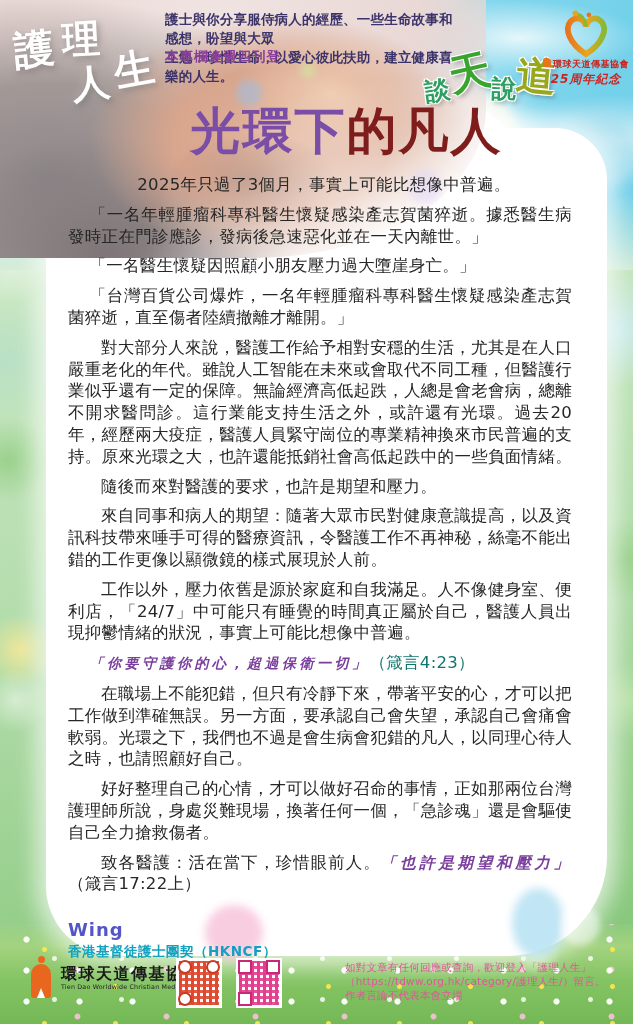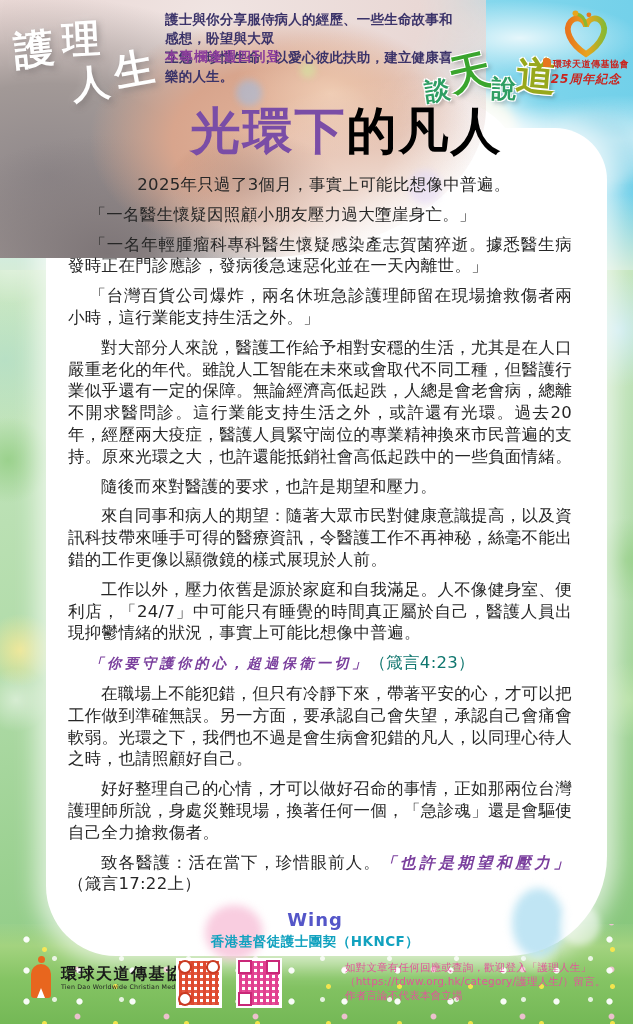--- a/index.html
+++ b/index.html
@@ -83,33 +83,33 @@
   
   .anniv{position:absolute;left:540px;top:10px;width:92px;z-index:6;text-align:center;}
   .anniv svg{display:block;margin:0 auto;}
   .anniv-org{font-size:9px;font-weight:bold;color:#c9251f;white-space:nowrap;letter-spacing:.5px;}
   .anniv-label{font-size:12px;font-weight:bold;font-style:italic;color:#c9251f;letter-spacing:1px;}
   .anniv-mark{display:inline-block;width:8px;height:9px;background:#e8751e;border-radius:2px 4px 1px 1px;margin-right:2px;}
   
   .main-title{position:absolute;left:0;top:98px;width:693px;text-align:center;z-index:6;
       font-size:50px;font-weight:bold;letter-spacing:2px;white-space:nowrap;}
   .t-purple{color:#7a4da6;}
-  .t-teal{color:#000000;text-align:center;}
+  .t-teal{color:#7f1d1d;text-align:center;}
   
   .article{position:absolute;left:68px;top:174px;width:504px;z-index:6;
       font-size:16.5px;line-height:21.8px;color:#262626;text-align:justify;letter-spacing:.3px;}
   .article p{margin:0 0 8px 0;}
   .para{text-indent:2em;}
   .i4{text-indent:4.2em;}
   .q{text-indent:1.3em;}
   .verse{text-indent:1.3em;margin:4px 0 8px 0 !important;}
   .verse .vq{color:#7a3f9d;font-style:italic;letter-spacing:3.5px;font-family:"DejaVu Serif",serif;font-weight:bold;font-size:14px;}
   .verse .vr{color:#0f766e;}
   .closing .vq{color:#7a3f9d;font-style:italic;letter-spacing:3px;font-family:"DejaVu Serif",serif;font-weight:bold;font-size:15.5px;}
-  .signature{margin-top:14px;text-align:center;padding-right:10px;}
+  .signature{margin-top:24px;text-align:left;padding-right:10px;}
   .sig-name{font-size:18px;font-weight:bold;color:#5456c8;letter-spacing:1px;line-height:22px;}
   .sig-org{font-size:13.5px;font-weight:bold;color:#12a2bf;letter-spacing:.5px;line-height:20px;}
   
   .footer{position:absolute;left:0;bottom:0;width:633px;height:78px;z-index:7;}
   .org{position:absolute;left:28px;top:10px;display:flex;align-items:center;}
   .org-icon{position:relative;width:26px;height:42px;margin-right:7px;}
   .org-icon .body{position:absolute;left:3px;top:8px;width:20px;height:34px;background:#e8661e;
       border-radius:10px 10px 3px 3px;}
   .org-icon .body::after{content:"";position:absolute;left:6px;bottom:0;width:0;height:0;
       border-left:4px solid transparent;border-right:4px solid transparent;border-bottom:10px solid #fff;}
@@ -185,23 +185,23 @@
   <div class="anniv-org"><span class="anniv-mark"></span><span>環球天道傳基協會</span></div>
   <div class="anniv-label">25周年紀念</div>
 </div>
 
 <div class="main-title">
   <span class="t-purple">光環下</span><span class="t-teal">的凡人</span>
 </div>
 
 <div class="article">
   <p class="para i4">2025年只過了3個月，事實上可能比想像中普遍。</p>
+  <p class="para q">「一名年輕腫瘤科專科醫生懷疑感染產志賀菌猝逝。據悉醫生病發時正在門診應診，發病後急速惡化並在一天內離世。」</p>
   <p class="para q">「一名醫生懷疑因照顧小朋友壓力過大墮崖身亡。」</p>
-  <p class="para q">「一名年輕腫瘤科專科醫生懷疑感染產志賀菌猝逝。據悉醫生病發時正在門診應診，發病後急速惡化並在一天內離世。」</p>
-  <p class="para q">「台灣百貨公司爆炸，兩名休班急診護理師留在現場搶救傷者兩小時，這行業能支持生活之外。」</p>
+  <p class="para q">「台灣百貨公司爆炸，一名年輕腫瘤科專科醫生懷疑感染產志賀菌猝逝，直至傷者陸續撤離才離開。」</p>
   <p class="para">對大部分人來說，醫護工作給予相對安穩的生活，尤其是在人口嚴重老化的年代。雖說人工智能在未來或會取代不同工種，但醫護行業似乎還有一定的保障。無論經濟高低起跌，人總是會老會病，總離不開求醫問診。這行業能支持生活之外，或許還有光環。過去20年，經歷兩大疫症，醫護人員緊守崗位的專業精神換來市民普遍的支持。原來光環之大，也許還能抵銷社會高低起跌中的一些負面情緒。</p>
   <p class="para">隨後而來對醫護的要求，也許是期望和壓力。</p>
   <p class="para">來自同事和病人的期望：隨著大眾市民對健康意識提高，以及資訊科技帶來唾手可得的醫療資訊，令醫護工作不再神秘，絲毫不能出錯的工作更像以顯微鏡的樣式展現於人前。</p>
   <p class="para">工作以外，壓力依舊是源於家庭和自我滿足。人不像健身室、便利店，「24/7」中可能只有睡覺的時間真正屬於自己，醫護人員出現抑鬱情緒的狀況，事實上可能比想像中普遍。</p>
   <p class="verse">
     <span class="vq">「你要守護你的心，超過保衛一切」</span><span class="vr">（箴言4:23）</span>
   </p>
   <p class="para">在職場上不能犯錯，但只有冷靜下來，帶著平安的心，才可以把工作做到準確無誤。另一方面，要承認自己會失望，承認自己會痛會軟弱。光環之下，我們也不過是會生病會犯錯的凡人，以同理心待人之時，也請照顧好自己。</p>
   <p class="para">好好整理自己的心情，才可以做好召命的事情，正如那兩位台灣護理師所說，身處災難現場，換著任何一個，「急診魂」還是會驅使自己全力搶救傷者。</p>
   <p class="para closing">

